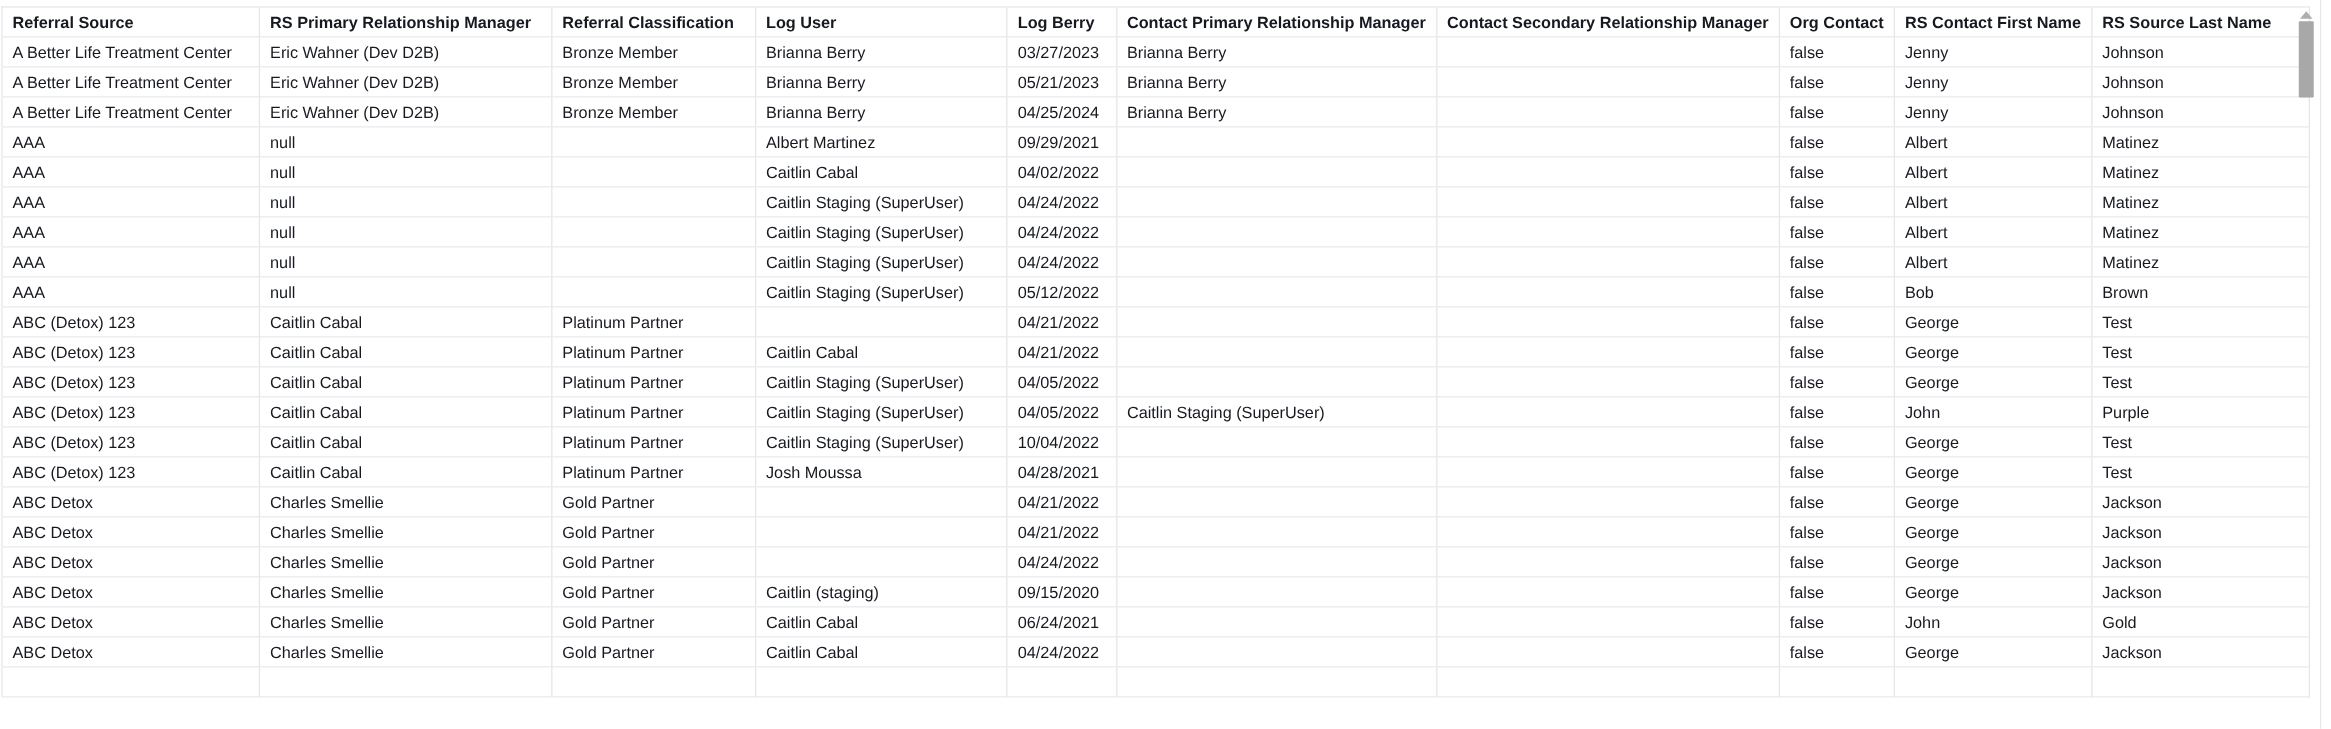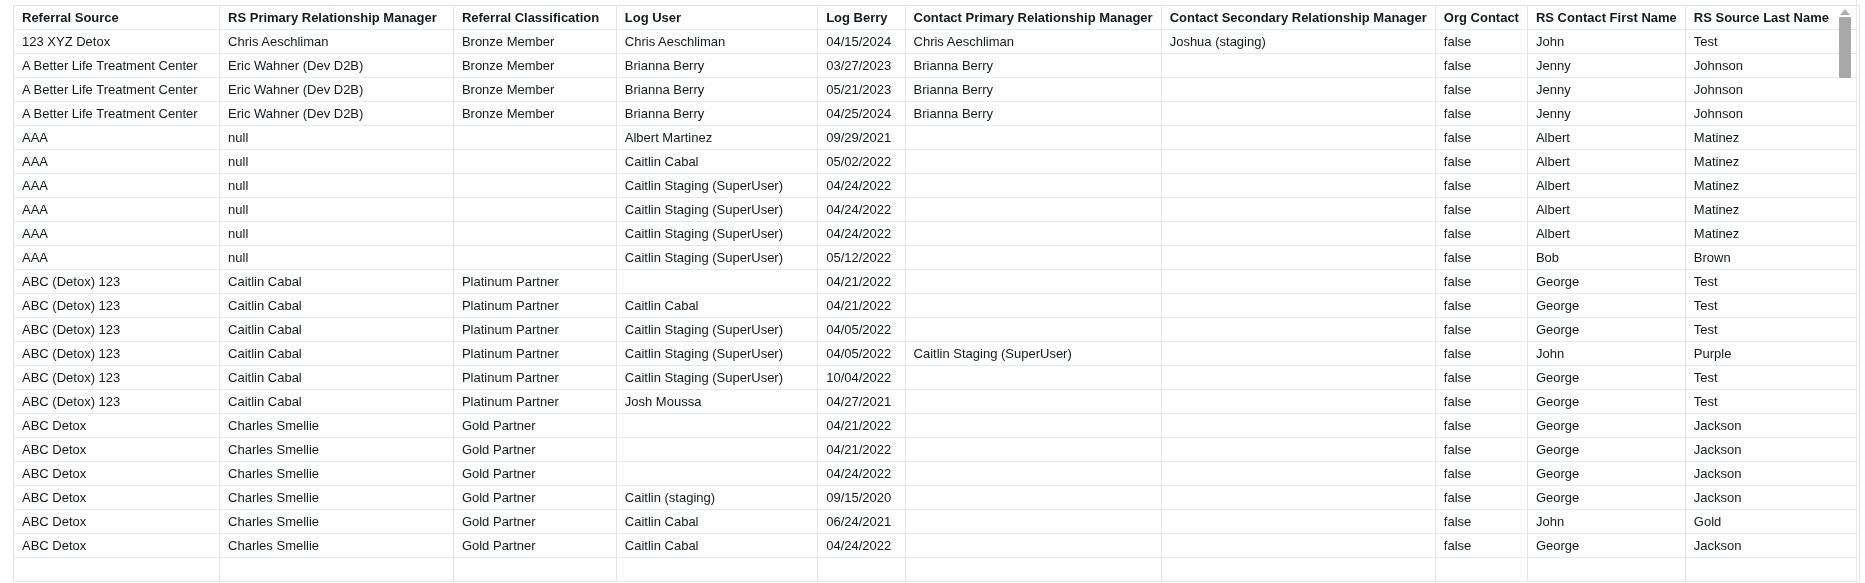--- a/index.html
+++ b/index.html
@@ -6,21 +6,21 @@
     margin: 0;
     padding: 0;
     background: #ffffff;
     width: 1865px;
     height: 583px;
     overflow: hidden;
     font-family: "Liberation Sans", "DejaVu Sans", sans-serif;
   }
   .table-viewport {
     position: absolute;
-    left: 13px;
+    left: 1px;
     top: 5px;
     width: 1847px;
     height: 578px;
     overflow: hidden;
   }
   table.data-grid {
     border-collapse: collapse;
     table-layout: fixed;
     background: #ffffff;
   }
@@ -108,32 +108,20 @@
           <th>Log Berry</th>
           <th>Contact Primary Relationship Manager</th>
           <th>Contact Secondary Relationship Manager</th>
           <th>Org Contact</th>
           <th>RS Contact First Name</th>
           <th>RS Source Last Name</th>
         </tr>
     </thead>
     <tbody>
         <tr>
-          <td>123 XYZ Detox</td>
-          <td>Chris Aeschliman</td>
-          <td>Bronze Member</td>
-          <td>Chris Aeschliman</td>
-          <td>04/15/2024</td>
-          <td>Chris Aeschliman</td>
-          <td>Joshua (staging)</td>
-          <td>false</td>
-          <td>John</td>
-          <td>Test</td>
-        </tr>
-        <tr>
           <td>A Better Life Treatment Center</td>
           <td>Eric Wahner (Dev D2B)</td>
           <td>Bronze Member</td>
           <td>Brianna Berry</td>
           <td>03/27/2023</td>
           <td>Brianna Berry</td>
           <td></td>
           <td>false</td>
           <td>Jenny</td>
           <td>Johnson</td>
@@ -172,21 +160,21 @@
           <td></td>
           <td>false</td>
           <td>Albert</td>
           <td>Matinez</td>
         </tr>
         <tr>
           <td>AAA</td>
           <td>null</td>
           <td></td>
           <td>Caitlin Cabal</td>
-          <td>05/02/2022</td>
+          <td>04/02/2022</td>
           <td></td>
           <td></td>
           <td>false</td>
           <td>Albert</td>
           <td>Matinez</td>
         </tr>
         <tr>
           <td>AAA</td>
           <td>null</td>
           <td></td>
@@ -292,21 +280,21 @@
           <td></td>
           <td>false</td>
           <td>George</td>
           <td>Test</td>
         </tr>
         <tr>
           <td>ABC (Detox) 123</td>
           <td>Caitlin Cabal</td>
           <td>Platinum Partner</td>
           <td>Josh Moussa</td>
-          <td>04/27/2021</td>
+          <td>04/28/2021</td>
           <td></td>
           <td></td>
           <td>false</td>
           <td>George</td>
           <td>Test</td>
         </tr>
         <tr>
           <td>ABC Detox</td>
           <td>Charles Smellie</td>
           <td>Gold Partner</td>

